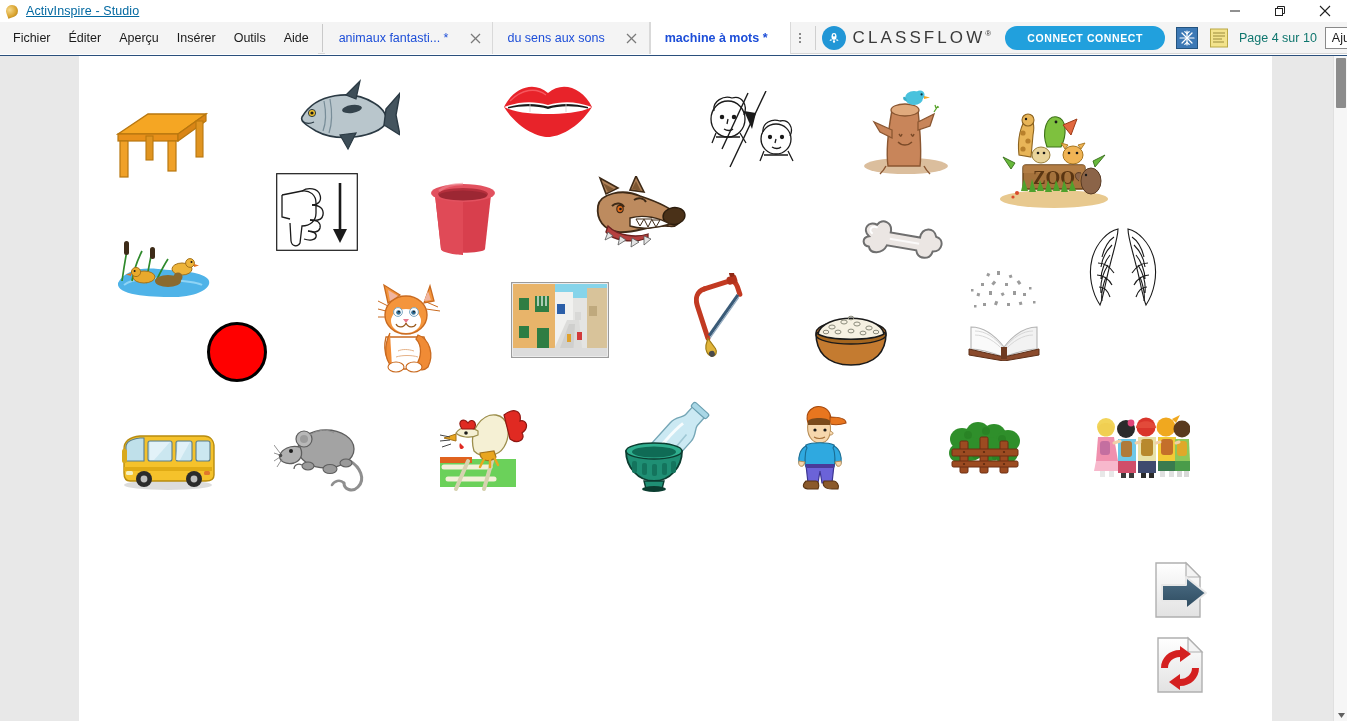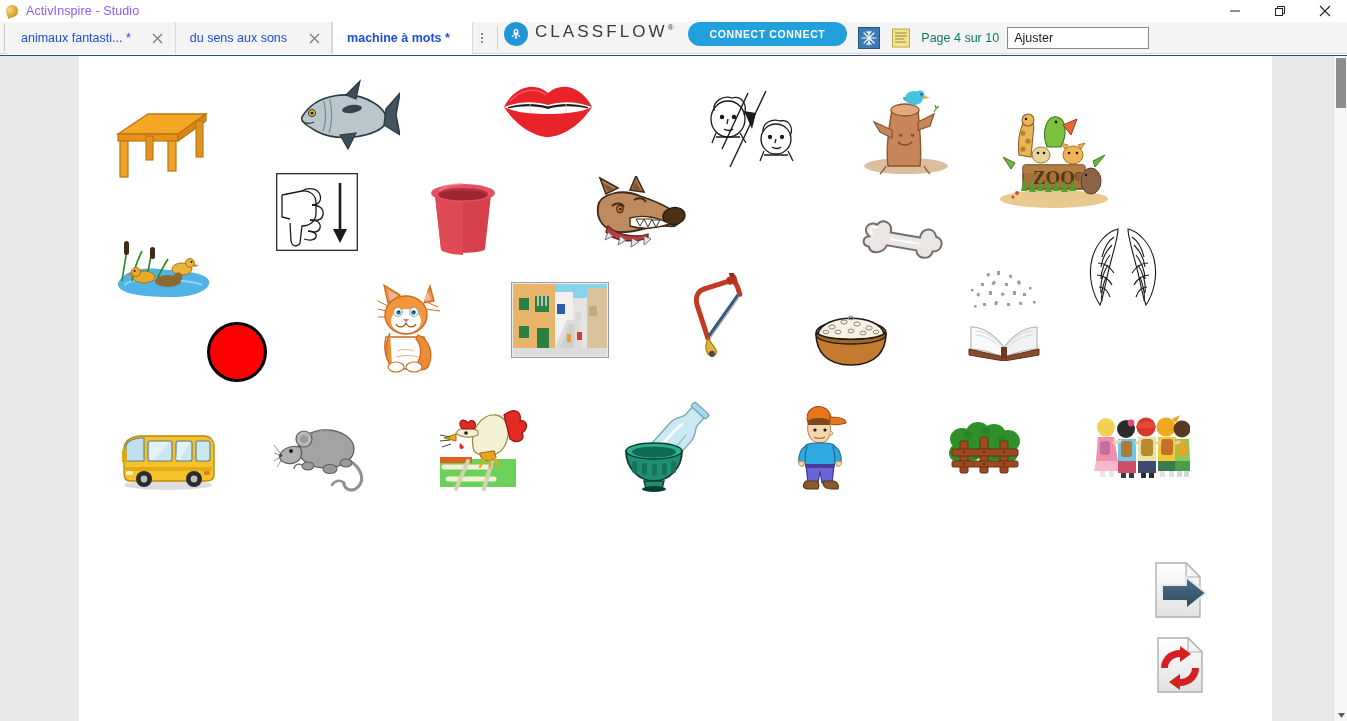--- a/index.html
+++ b/index.html
@@ -30,22 +30,23 @@
     position: relative; flex: 0 0 auto;
   }
   .app-icon .glyph {
     position: absolute; left: 2px; top: 2px;
     width: 12px; height: 12px;
     border-radius: 50% 50% 50% 0;
     background: radial-gradient(circle at 35% 35%, #f6d98b, #d9a32e 60%, #9c6f12);
     transform: rotate(-20deg);
   }
   .title-text {
-    font-size: 12.5px; color: #8b5cf6; letter-spacing: .1px;
+    font-size: 12.5px; color: #0369a1; letter-spacing: .1px;
     white-space: nowrap;
+    text-decoration: underline;
   }
   .win-controls {
     position: absolute; right: 0; top: 0;
     height: 22px; display: flex; align-items: stretch;
   }
   .win-btn {
     width: 45px; height: 22px;
     display: flex; align-items: center; justify-content: center;
     cursor: default;
   }
@@ -118,21 +119,21 @@
     display: block;
   }
 
   
   .cf-sep {
     width: 1px; background: #cfcfcf; height: 24px;
     align-self: center; margin: 0 6px;
     flex: 0 0 auto;
   }
   .cf-block {
-    display: flex; align-items: flex-start; flex: 0 0 auto;
+    display: flex; align-items: center; flex: 0 0 auto;
     height: 32px;
   }
   .cf-logo-mark {
     width: 24px; height: 24px; border-radius: 50%;
     background: #2196d6;
     display: flex; align-items: center; justify-content: center;
     margin-right: 7px; flex: 0 0 auto;
   }
   .cf-word {
     font-size: 17px; color: #3a3a3a;
@@ -249,20 +250,40 @@
         <svg width="12" height="12" viewBox="0 0 12 12">
           <line x1="1" y1="1" x2="11" y2="11" stroke="#222" stroke-width="1.1"></line>
           <line x1="11" y1="1" x2="1" y2="11" stroke="#222" stroke-width="1.1"></line>
         </svg>
       </div>
     </div>
   </div>
 
   <div class="menurow">
 
+    <div class="menu">
+      <div class="menu-item">
+          <span>Fichier</span>
+        </div>
+      <div class="menu-item">
+          <span>Éditer</span>
+        </div>
+      <div class="menu-item">
+          <span>Aperçu</span>
+        </div>
+      <div class="menu-item">
+          <span>Insérer</span>
+        </div>
+      <div class="menu-item">
+          <span>Outils</span>
+        </div>
+      <div class="menu-item">
+          <span>Aide</span>
+        </div>
+    </div>
 
     <div class="menu-sep"></div>
 
     <div class="tabs">
 
       <div class="tab">
         <span class="tab-label">animaux fantasti... *</span>
         <span class="tab-close">
           <svg width="11" height="11" viewBox="0 0 11 11">
             <line x1="1" y1="1" x2="10" y2="10" stroke="#7a7a7a" stroke-width="1.2"></line>

